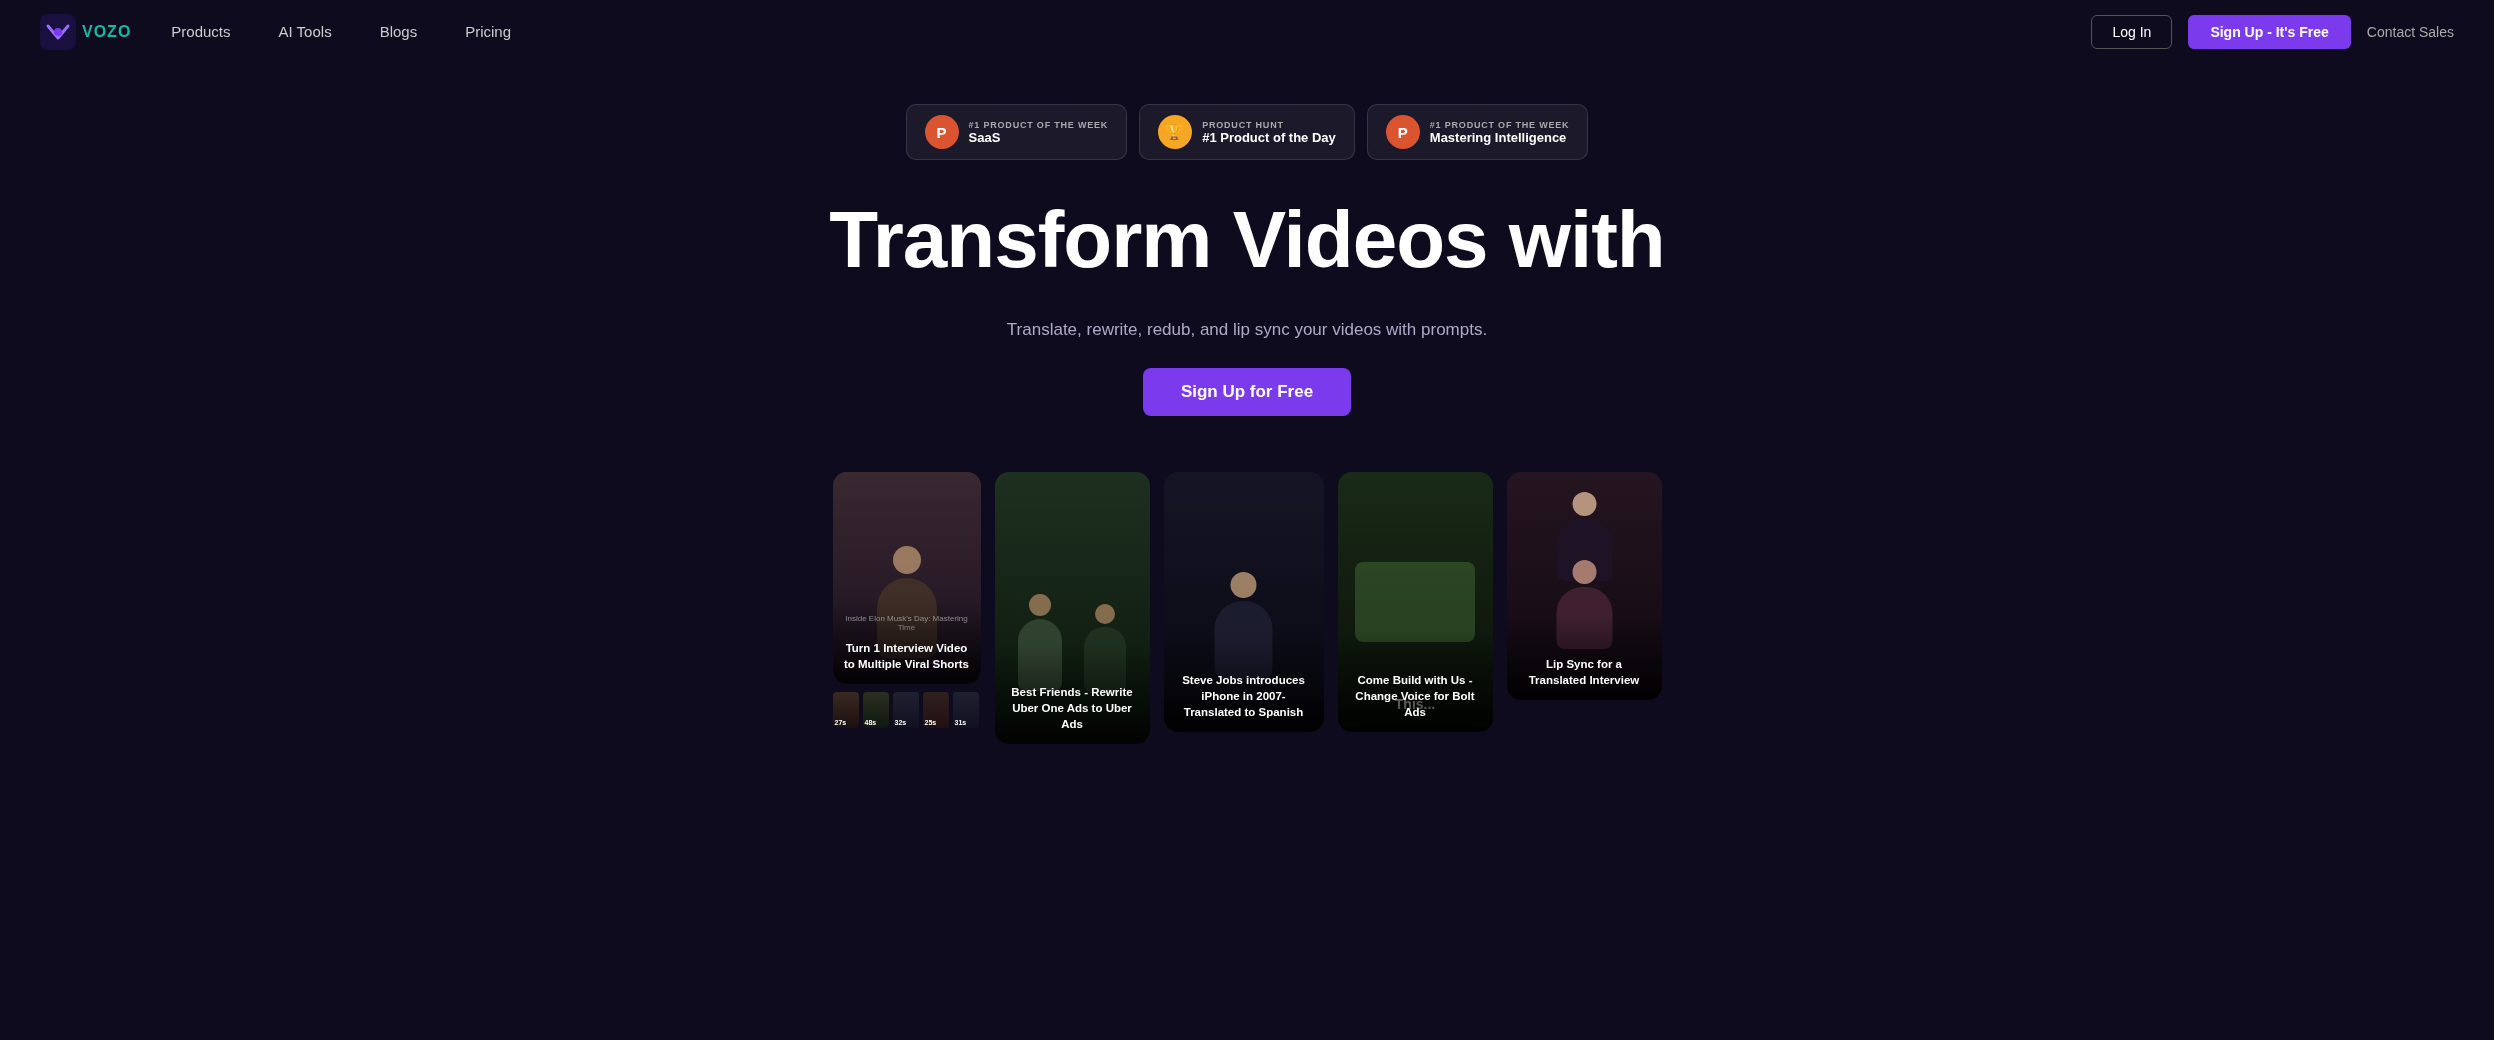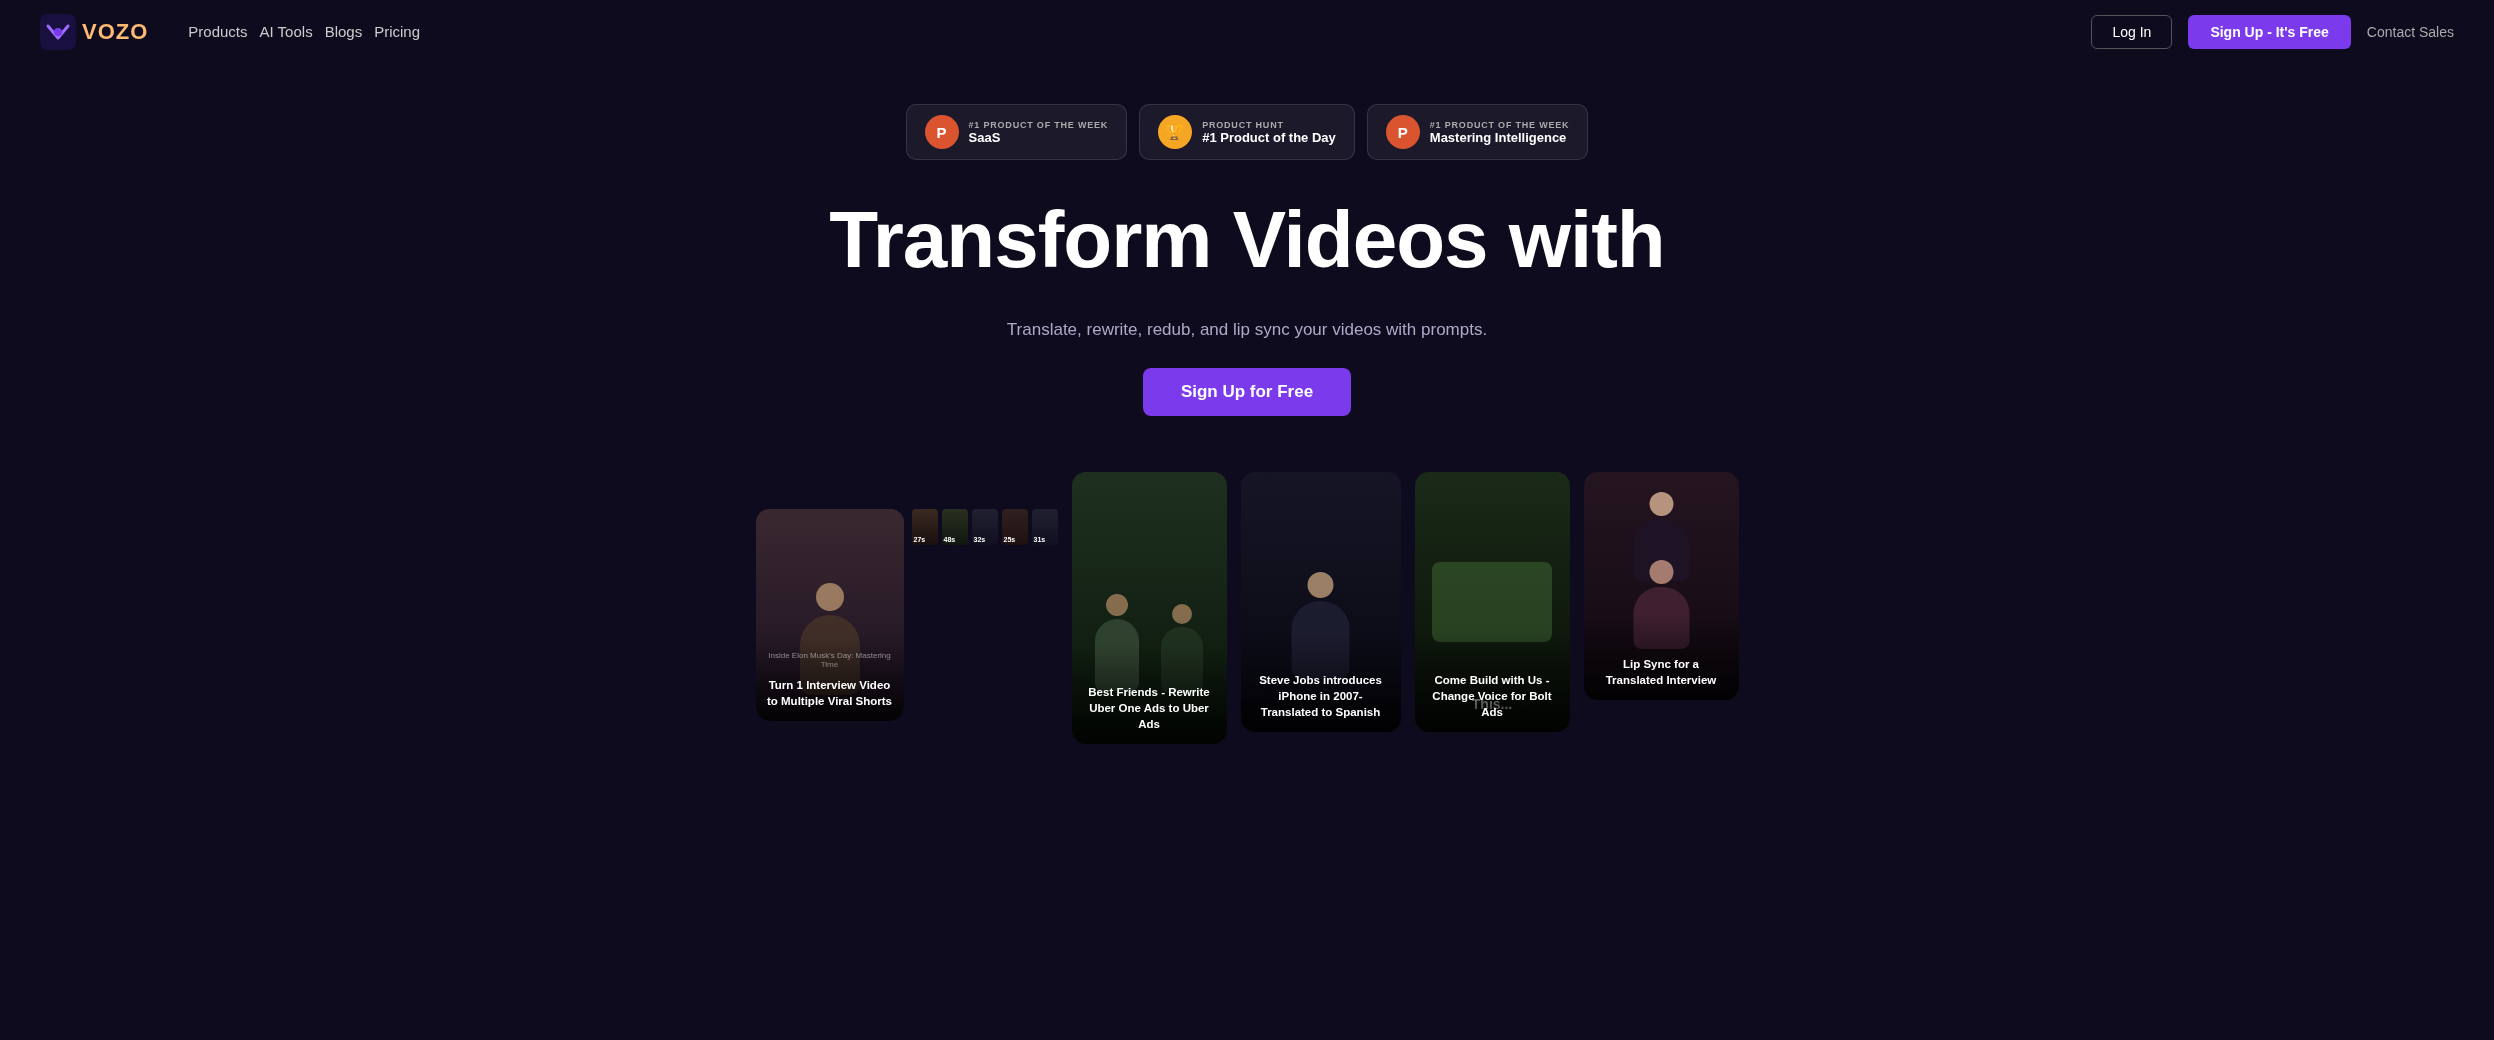--- a/index.html
+++ b/index.html
@@ -36,29 +36,29 @@
       align-items: center;
       gap: 6px;
     }
 
     .logo-icon {
       width: 36px;
       height: 36px;
     }
 
     .logo-text {
-      font-size: 22px;
+      font-size: 16px;
       font-weight: 700;
-      color: #fdba74;
+      color: #14b8a6;
       letter-spacing: 1px;
     }
 
     .nav-links {
       display: flex;
-      gap: 12px;
+      gap: 48px;
       list-style: none;
     }
 
     .nav-links li a {
       color: #cccccc;
       text-decoration: none;
       font-size: 15px;
       font-weight: 500;
     }
 
@@ -218,23 +218,22 @@
       font-size: 11.5px;
       font-weight: 600;
       color: #fff;
       line-height: 1.4;
       text-align: center;
     }
 
     
     .card-1-wrapper {
       display: flex;
-      flex-direction: row;
+      flex-direction: column;
       gap: 8px;
-      margin-top: 37px;
     }
 
     .card-1-main-large {
       position: relative;
       border-radius: 14px;
       overflow: hidden;
       width: 148px;
       height: 212px;
     }
 

